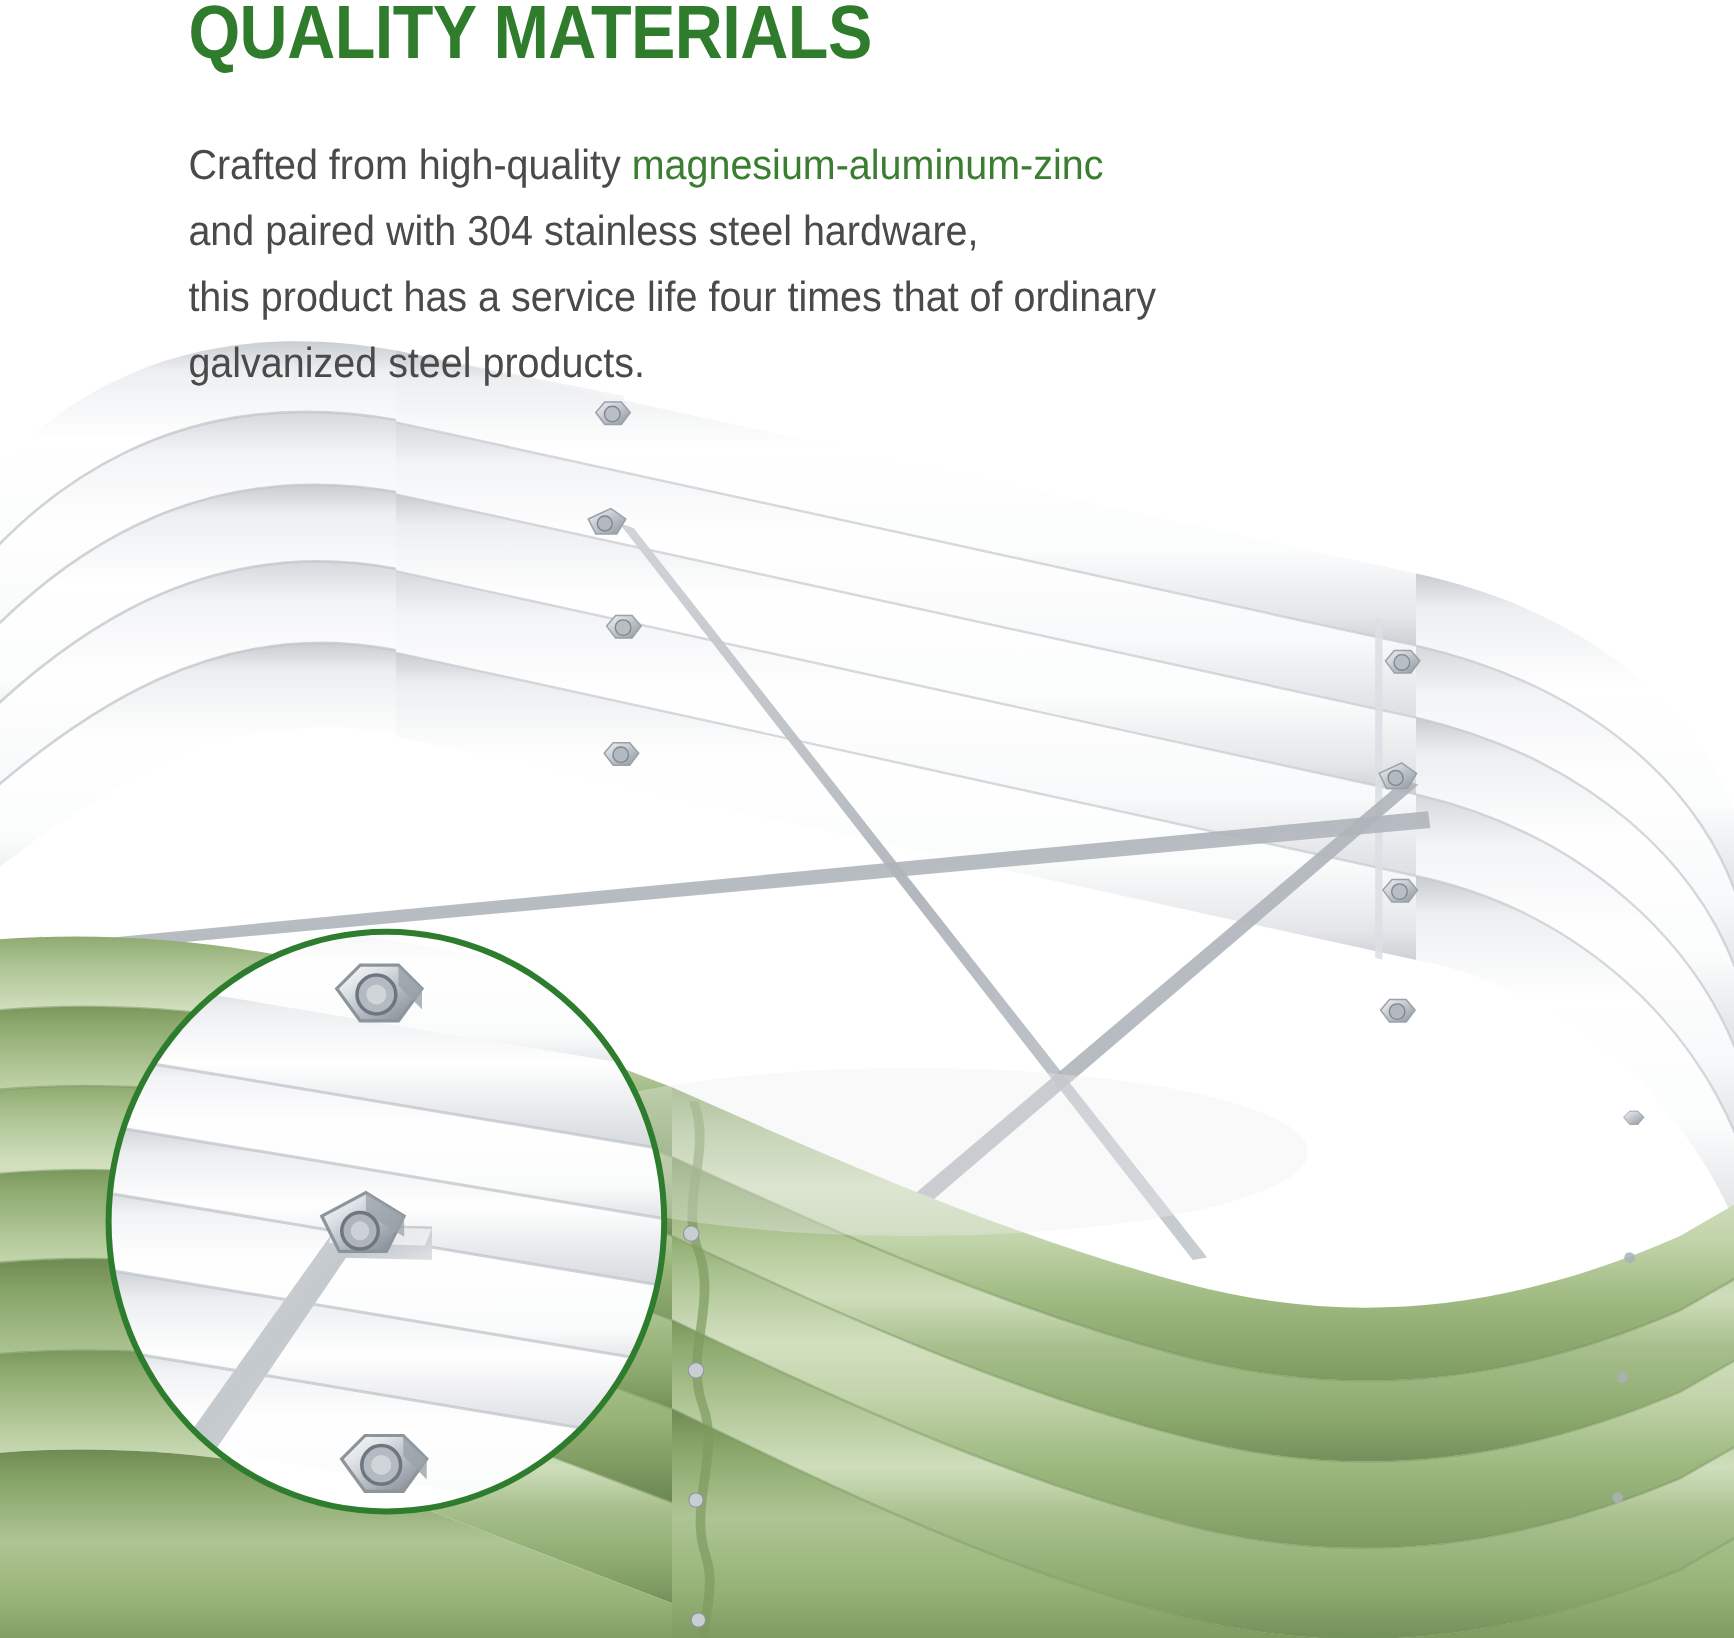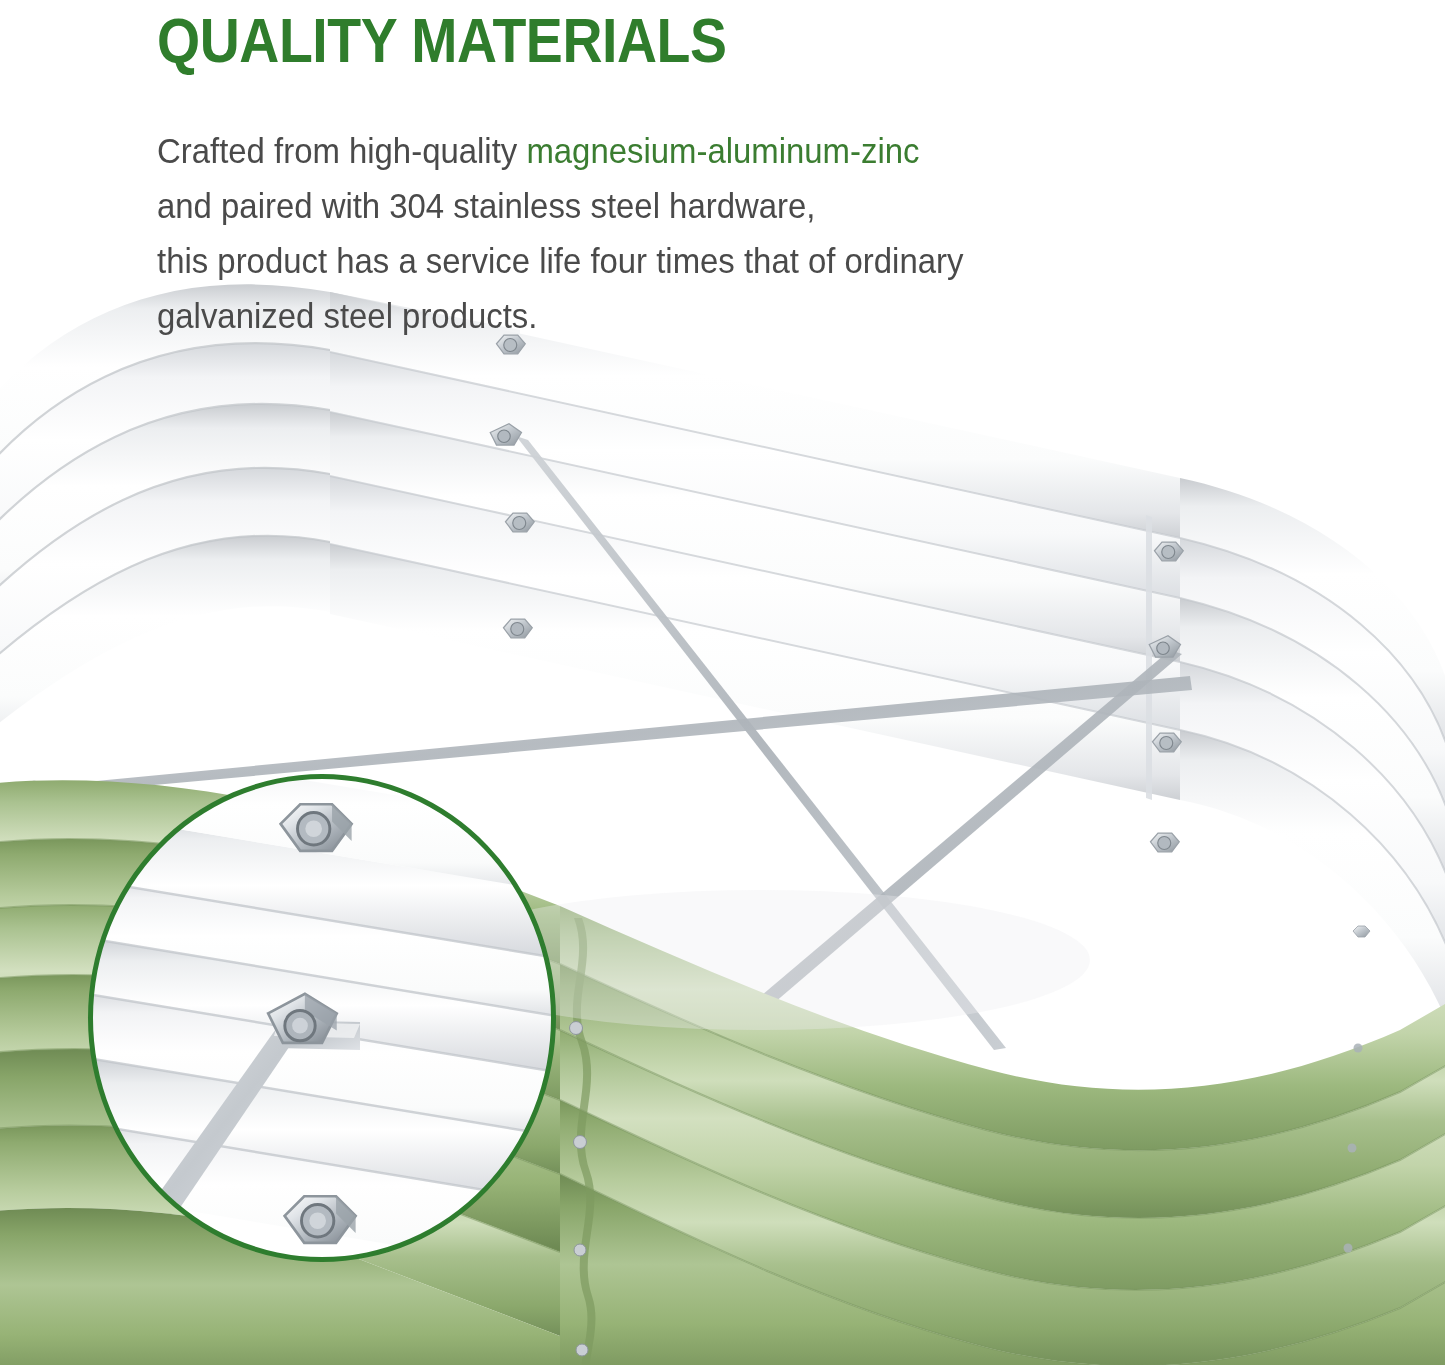--- a/index.html
+++ b/index.html
@@ -1,20 +1,20 @@
 <!DOCTYPE html>
 <html><head>
 <meta charset="utf-8">
 <style>
   html,body{margin:0;padding:0;background:#ffffff;}
   body{width:1445px;height:1365px;position:relative;overflow:hidden;
        font-family:"Liberation Sans",sans-serif;}
 
   
-  #text-block{position:absolute;left:0;top:13px;width:1445px;height:330px;z-index:60;}
+  #text-block{position:absolute;left:0;top:0;width:1445px;height:330px;z-index:60;}
 
   #headline{position:absolute;left:157px;top:-4px;
     font-family:"Liberation Sans",sans-serif;
     font-weight:700;font-size:63px;letter-spacing:-0.5px;
     color:#2F7D2C;line-height:1.0;
     transform:scaleX(0.88);transform-origin:left top;
     white-space:nowrap;}
 
   #bodycopy{position:absolute;left:157px;top:110px;width:1120px;
     font-size:35px;line-height:55px;color:#4a4a4a;

